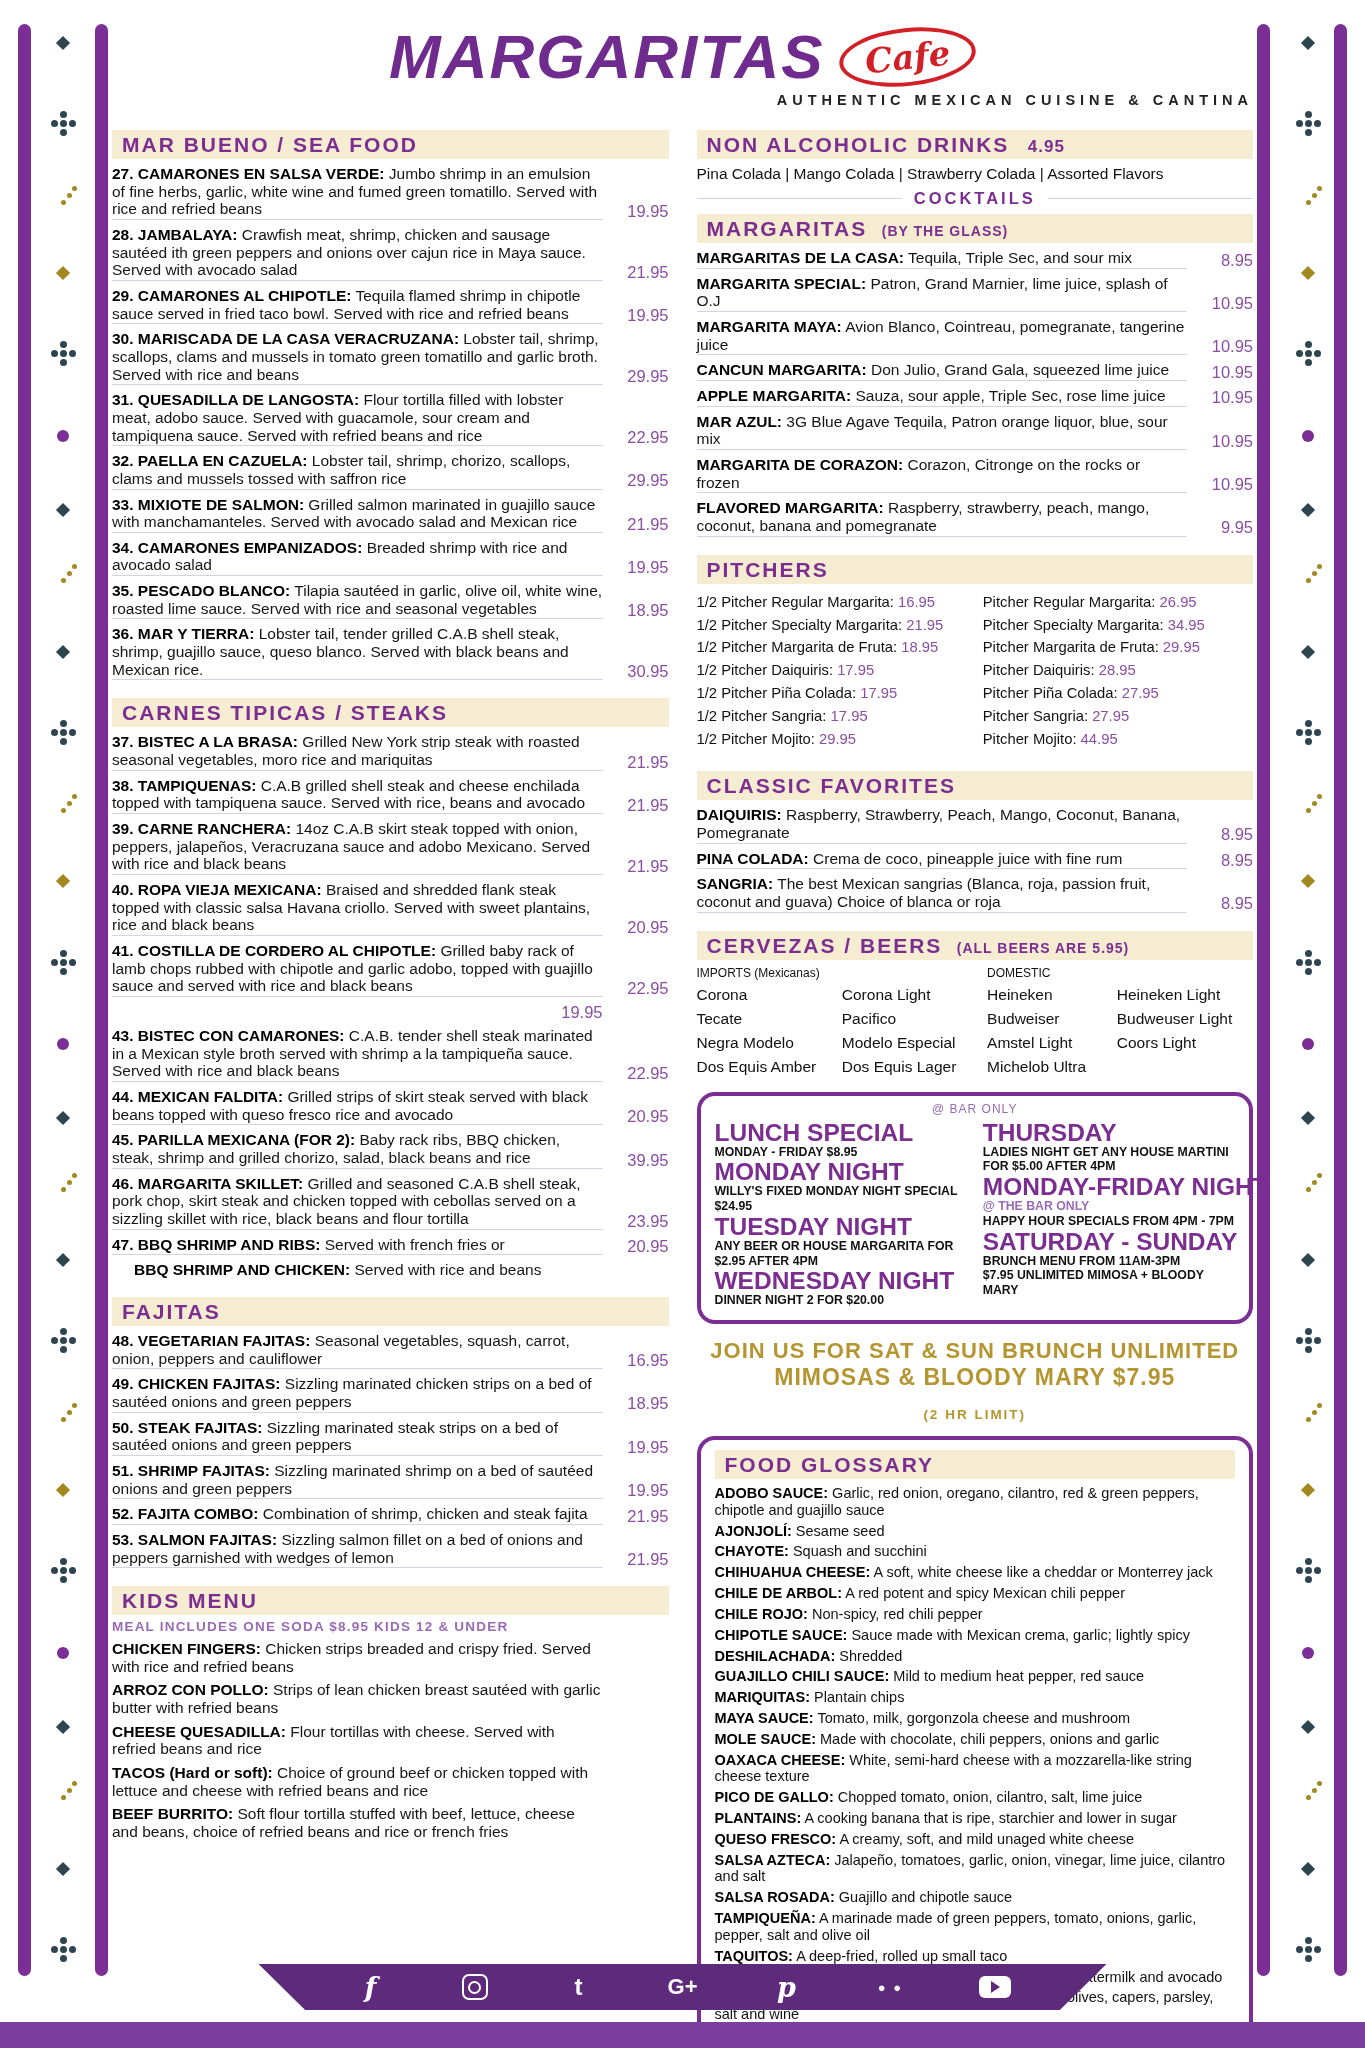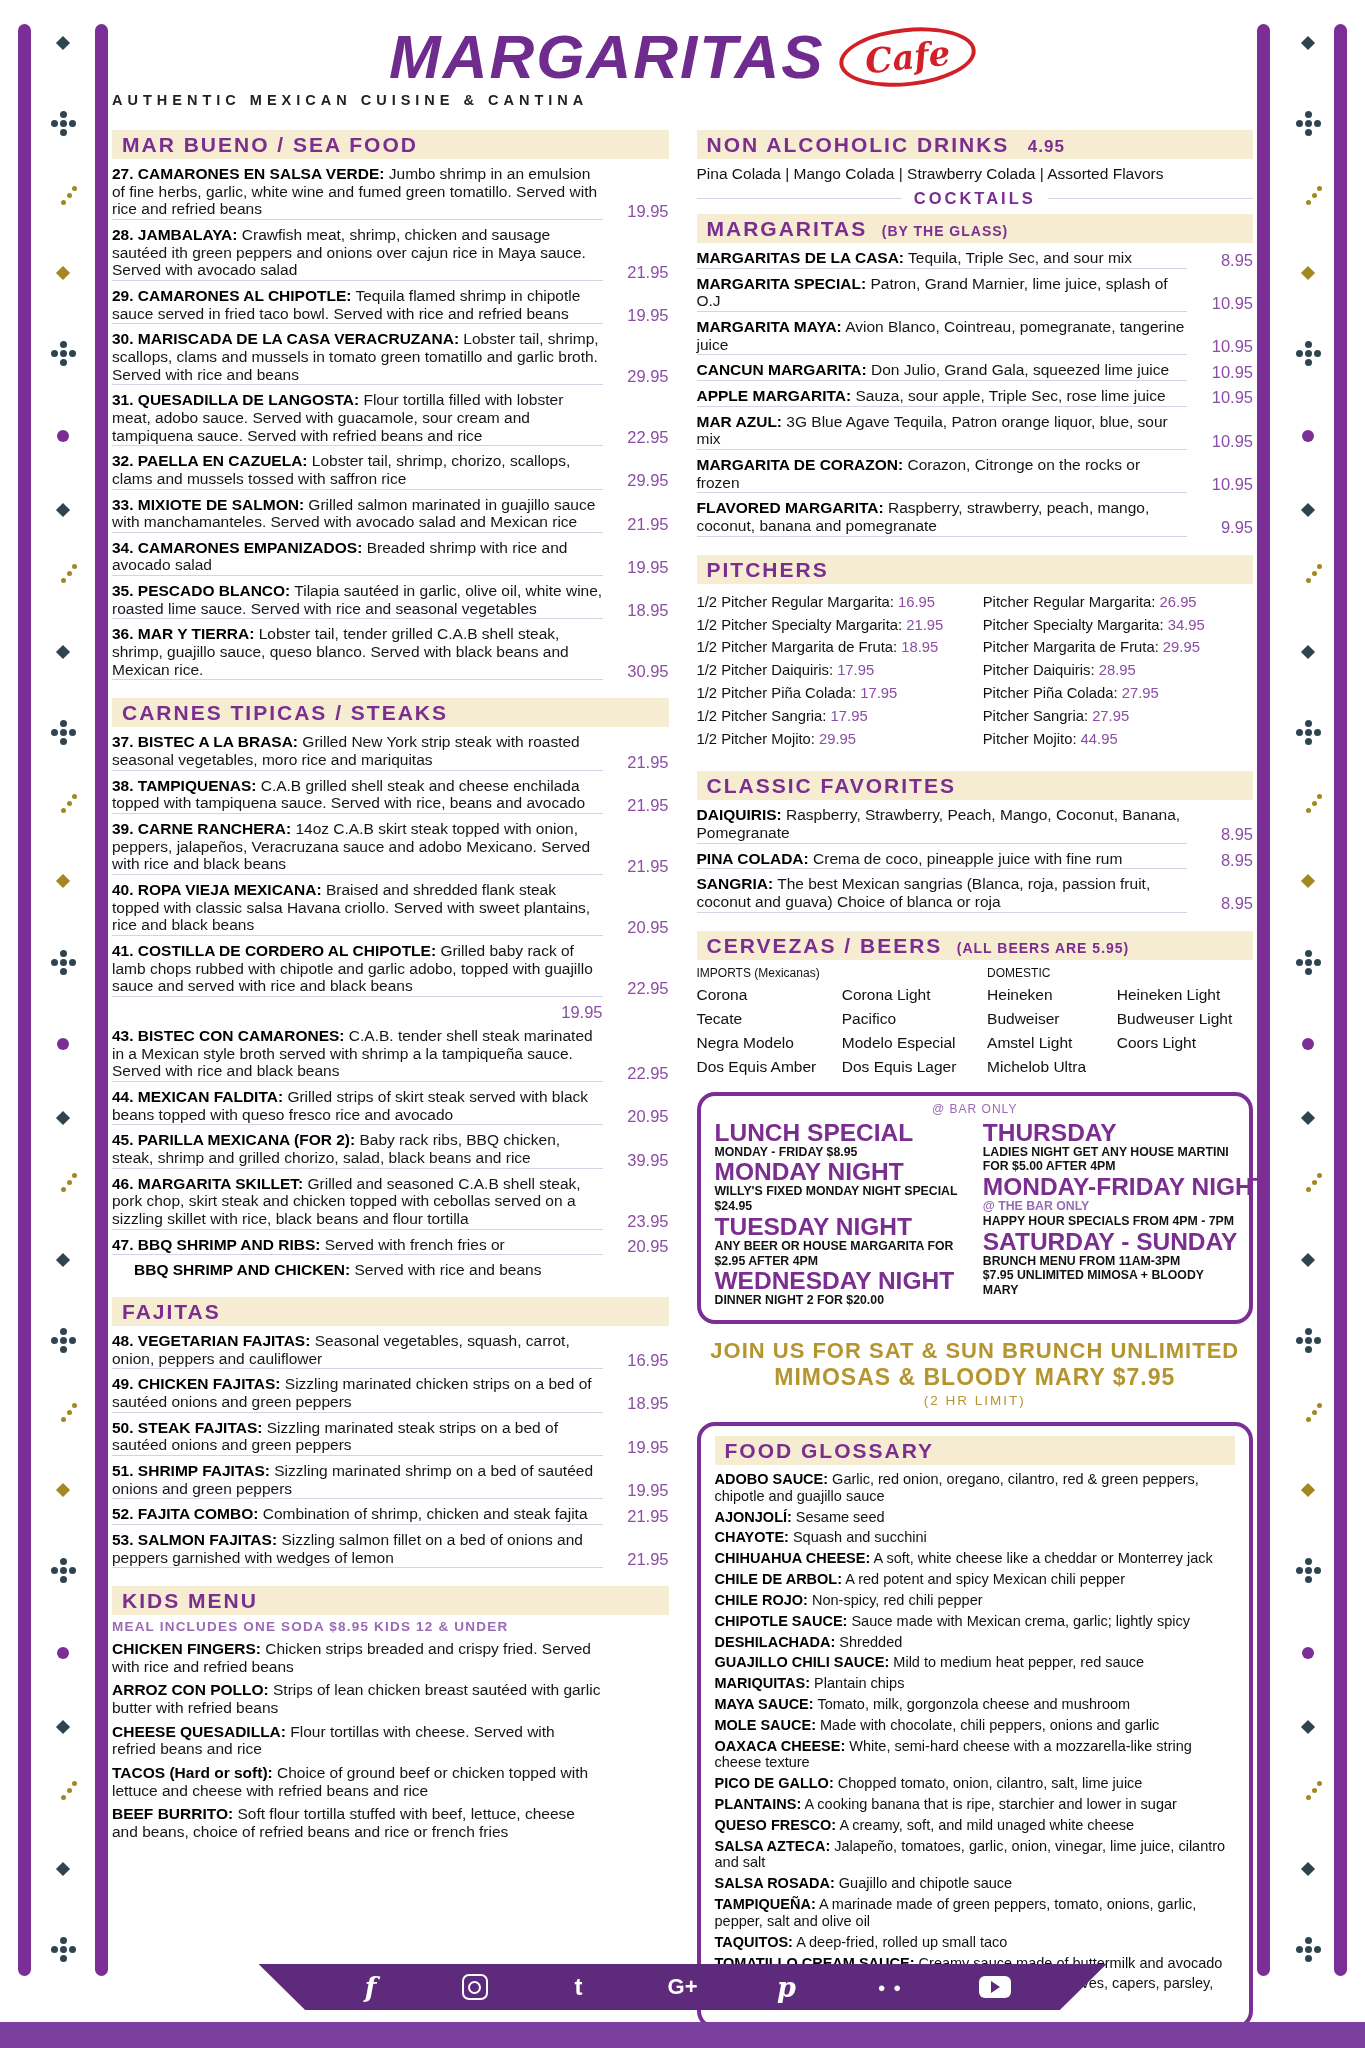--- a/index.html
+++ b/index.html
@@ -25,21 +25,21 @@
           box-shadow:6px -7px 0 0 currentColor,11px -14px 0 0 currentColor;}
   .m-circle{width:12px;height:12px;border-radius:50%;background:currentColor;}
 
   
   .content{position:absolute;left:112px;right:112px;top:26px;}
   .logo-row{display:flex;justify-content:center;align-items:center;gap:14px;}
   .brand{color:#6f2b8d;font-size:62px;font-weight:800;font-style:italic;letter-spacing:2px;line-height:1;}
   .badge{color:#d22027;border:4px solid #d22027;border-radius:50%;padding:8px 22px;
          font-family:"DejaVu Serif",serif;font-style:italic;font-size:34px;font-weight:bold;
          transform:rotate(-6deg);line-height:1;}
-  .tagline{text-align:left;font-weight:bold;font-size:14.5px;letter-spacing:5px;color:#222;margin-top:4px;}
+  .tagline{text-align:right;font-weight:bold;font-size:14.5px;letter-spacing:5px;color:#222;margin-top:4px;}
 
   
   .cols{display:flex;gap:28px;margin-top:22px;align-items:flex-start;}
   .col{flex:1;min-width:0;}
 
   
   .sec-band{background:#f5ecd2;padding:3px 10px 2px;margin:0 0 6px;}
   .menu-section{margin-top:18px;}
   .menu-section:first-child{margin-top:0;}
   .sec-title{color:#7b2d90;font-weight:800;font-size:21px;letter-spacing:2px;}
@@ -75,21 +75,21 @@
   .tapas-sub{text-align:center;color:#9a6ab5;font-size:12px;letter-spacing:1px;margin-bottom:4px;}
   .tapas-cols{display:flex;gap:16px;}
   .tapas-cols>div{flex:1;min-width:0;}
   .tp-h{color:#7b2d90;font-weight:800;font-size:24.5px;line-height:1.02;letter-spacing:0;white-space:nowrap;}
   .tp-s{font-size:12.3px;font-weight:bold;color:#111;line-height:1.2;}
   .tp-purple{color:#9a6ab5;}
 
   .brunch{text-align:center;color:#b5952f;font-weight:800;margin-top:14px;}
   .brunch .b1{font-size:22px;letter-spacing:1px;}
   .brunch .b2{font-size:23px;letter-spacing:1px;}
-  .brunch .b3{font-size:13.5px;letter-spacing:2px;font-weight:normal;margin-top:2px;}
+  .brunch .b3{font-size:13.5px;letter-spacing:2px;font-weight:bold;margin-top:16px;}
 
   .gloss{border:4px solid #7b2f96;border-radius:18px;padding:10px 14px 12px;margin-top:14px;}
   .g-item{font-size:14.5px;line-height:1.16;margin:4px 0;}
   .g-item b{color:#000;}
 
   
   .social-banner{position:absolute;bottom:38px;left:50%;transform:translateX(-50%);
       width:848px;height:46px;background:#5e2b7c;
       clip-path:polygon(0 0,100% 0,94.5% 100%,5.5% 100%);
       display:flex;align-items:center;justify-content:space-between;padding:0 95px;box-sizing:border-box;}

